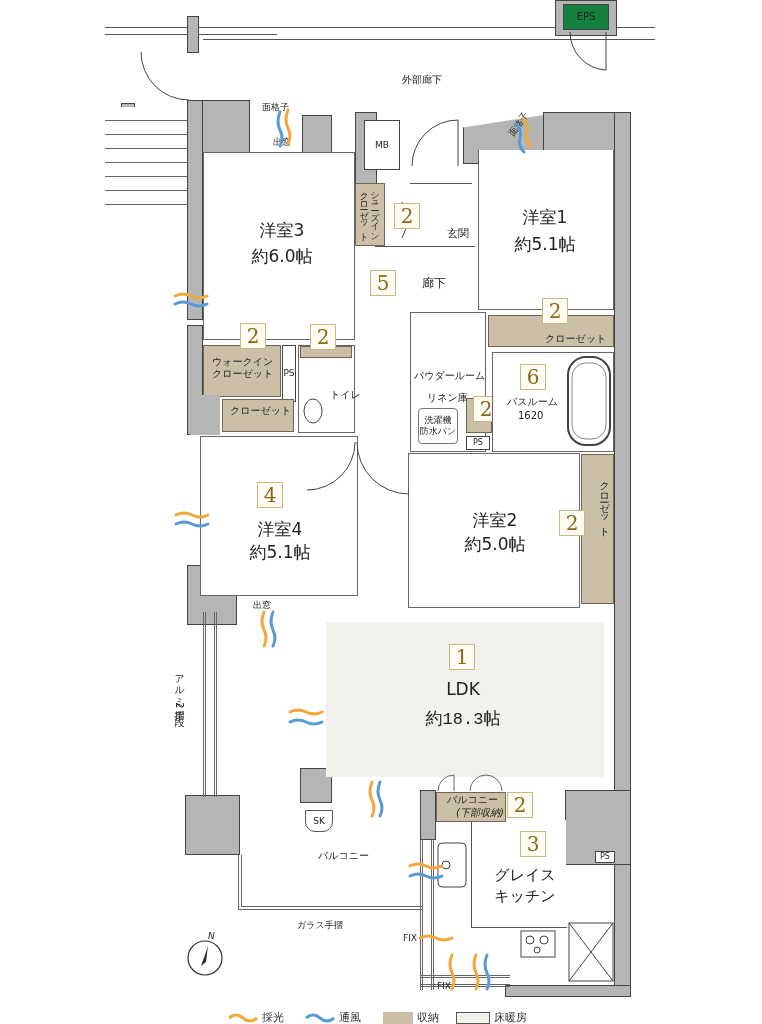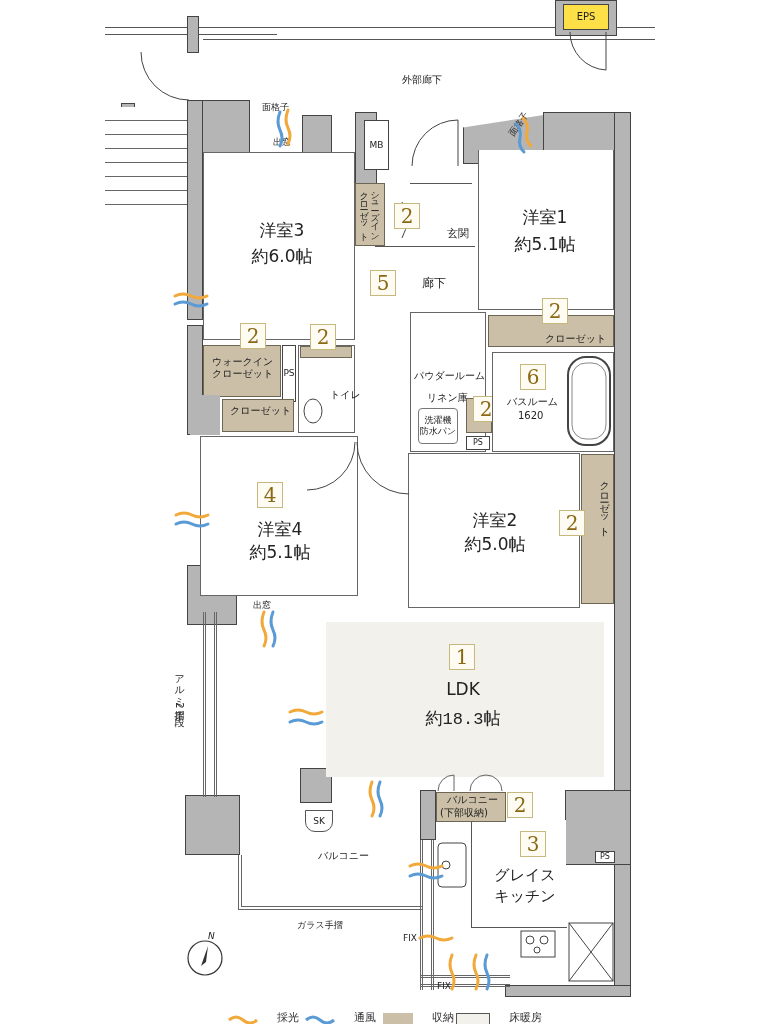--- a/index.html
+++ b/index.html
@@ -7,51 +7,51 @@
   .abs{position:absolute;}
   .wall{position:absolute;background:#b5b5b5;border:1px solid #444;box-sizing:border-box;}
   .line{position:absolute;background:#555;}
   .room{position:absolute;border:1px solid #666;box-sizing:border-box;background:#fff;}
   .floor-heat{background:#f3f1ec;}
   .storage{position:absolute;background:#cbbfa7;border:1px solid #6e6655;box-sizing:border-box;}
   .badge{position:absolute;width:26px;height:26px;background:#fdfbf2;border:1px solid #c7b87e;box-sizing:border-box;color:#8b6914;font-family:"DejaVu Serif","Liberation Serif",serif;font-size:20px;line-height:24px;text-align:center;}
   .rname{position:absolute;font-size:17px;text-align:center;line-height:24px;white-space:nowrap;color:#222;}
   .small{position:absolute;font-size:10px;white-space:nowrap;color:#222;line-height:12px;}
   .vtext{position:absolute;font-size:10px;writing-mode:vertical-rl;line-height:11px;color:#222;}
-  .legend{position:absolute;top:1010px;font-size:11px;color:#333;display:flex;align-items:flex-end;gap:19px;}
+  .legend{position:absolute;top:1010px;font-size:11px;color:#333;display:flex;align-items:center;gap:4px;}
   .swatch{width:28px;height:12px;box-sizing:border-box;}
 </style>
 </head>
 <body>
 
 <div class="line" style="left:105px;top:27px;width:172px;height:1px;"></div>
 <div class="line" style="left:105px;top:34px;width:172px;height:1px;"></div>
 <div class="line" style="left:203px;top:27px;width:452px;height:1px;"></div>
 <div class="line" style="left:203px;top:39px;width:452px;height:1px;"></div>
 <div class="wall" style="left:187px;top:16px;width:12px;height:37px;"></div>
 <div class="wall" style="left:555px;top:0;width:62px;height:36px;background:#b5b5b5;"></div>
-<div class="abs" style="left:563px;top:4px;width:46px;height:26px;background:#fde047;border:1px solid #444;box-sizing:border-box;font-size:10px;text-align:center;line-height:24px;">EPS</div>
+<div class="abs" style="left:563px;top:4px;width:46px;height:26px;background:#15803d;border:1px solid #444;box-sizing:border-box;font-size:10px;text-align:center;line-height:24px;">EPS</div>
 <svg class="abs" style="left:135px;top:50px;" width="66" height="52">
     <path d="M6 2 A48 48 0 0 0 54 50" fill="none" stroke="#444"></path>
   </svg>
 <svg class="abs" style="left:568px;top:30px;" width="40" height="44">
     <path d="M2 2 A38 38 0 0 0 38 40 L38 2" fill="none" stroke="#444"></path>
   </svg>
 <div class="small" style="left:393px;top:74px;margin-left:9px;">外部廊下</div>
 
 <div class="wall" style="left:121px;top:103px;width:14px;height:103px;"></div>
 <div class="abs" style="left:105px;top:107px;width:83px;height:100px;background:repeating-linear-gradient(#fff 0 13px,#666 13px 14px);"></div>
 
 <div class="wall" style="left:187px;top:100px;width:63px;height:75px;"></div>
 <div class="wall" style="left:187px;top:100px;width:16px;height:220px;"></div>
 <div class="wall" style="left:187px;top:325px;width:16px;height:110px;"></div>
 <div class="wall" style="left:187px;top:565px;width:50px;height:60px;"></div>
 <div class="wall" style="left:302px;top:115px;width:30px;height:40px;"></div>
 <div class="wall" style="left:355px;top:112px;width:22px;height:115px;"></div>
-<div class="abs" style="left:364px;top:120px;width:25px;height:50px;background:#fff;border:1px solid #444;box-sizing:border-box;font-size:9px;line-height:48px;text-align:center;">MB</div>
+<div class="abs" style="left:364px;top:120px;width:36px;height:50px;background:#fff;border:1px solid #444;box-sizing:border-box;font-size:9px;line-height:48px;text-align:center;">MB</div>
 <div class="wall" style="left:463px;top:112px;width:100px;height:52px;clip-path:polygon(0 30%,100% 0,100% 100%,0 100%);"></div>
 <div class="wall" style="left:543px;top:112px;width:88px;height:60px;"></div>
 <div class="wall" style="left:614px;top:112px;width:17px;height:880px;"></div>
 <div class="wall" style="left:565px;top:790px;width:66px;height:75px;"></div>
 <div class="wall" style="left:185px;top:795px;width:55px;height:60px;"></div>
 <div class="wall" style="left:300px;top:768px;width:32px;height:35px;"></div>
 <div class="wall" style="left:420px;top:790px;width:16px;height:50px;"></div>
 <div class="wall" style="left:505px;top:985px;width:126px;height:12px;"></div>
 
 <div class="room" style="left:203px;top:152px;width:152px;height:188px;"></div>
@@ -159,21 +159,21 @@
 <div class="storage" style="left:488px;top:315px;width:126px;height:32px;"></div>
 <div class="small" style="left:545px;top:333px;">クローゼット</div>
 <div class="badge" style="left:542px;top:298px;">2</div>
 
 <div class="storage" style="left:581px;top:454px;width:33px;height:150px;"></div>
 <div class="vtext" style="left:599px;top:474px;">クローゼット</div>
 <div class="badge" style="left:559px;top:510px;">2</div>
 
 <div class="storage" style="left:436px;top:792px;width:70px;height:30px;"></div>
 <div class="small" style="left:447px;top:794px;">バルコニー</div>
-<div class="small" style="left:440px;top:807px;">(下部収納)</div>
+<div class="small" style="left:456px;top:807px;font-style:italic;">(下部収納)</div>
 <div class="badge" style="left:507px;top:792px;">2</div>
 <svg class="abs" style="left:436px;top:772px;" width="70" height="20">
     <path d="M2 19 A16 16 0 0 1 18 3 L18 19 M34 19 A16 16 0 0 1 50 3 M50 3 A16 16 0 0 1 66 19" fill="none" stroke="#666"></path>
   </svg>
 
 <div class="small" style="left:262px;top:101px;font-size:9px;">面格子</div>
 <div class="small" style="left:273px;top:136px;font-size:9px;">出窓</div>
 <div class="small" style="left:505px;top:118px;font-size:9px;transform:rotate(-55deg);">面格子</div>
 <div class="small" style="left:253px;top:599px;font-size:9px;">出窓</div>
 

